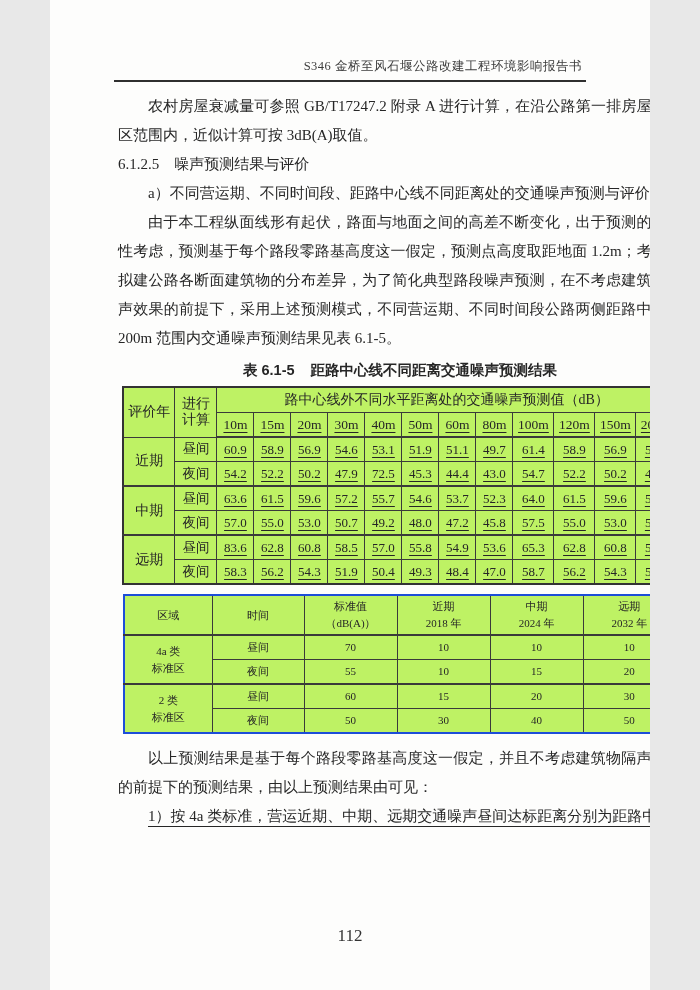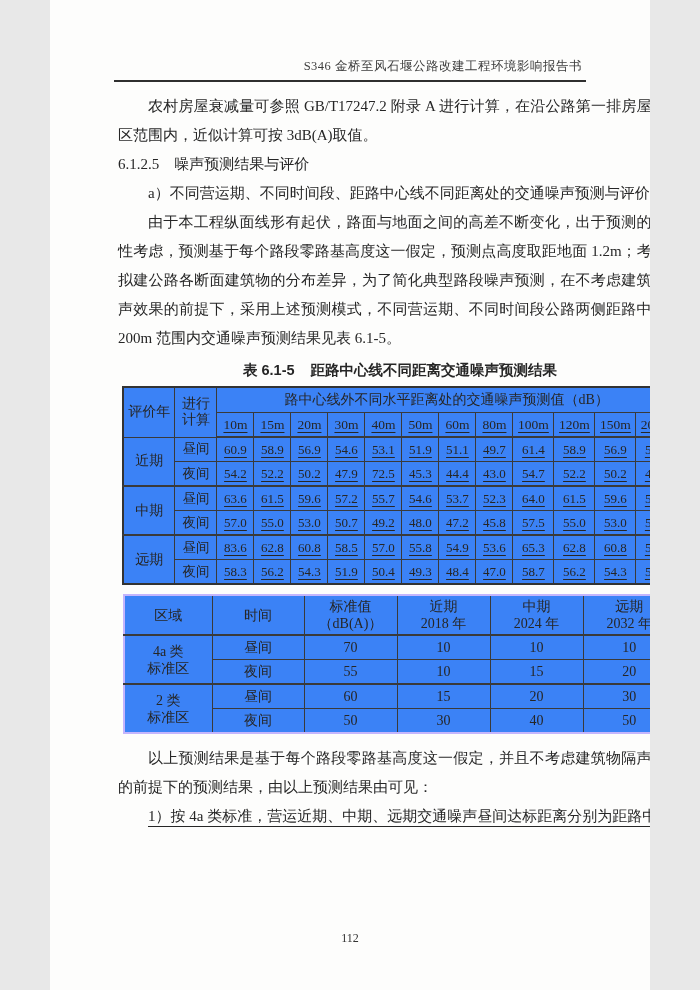--- a/index.html
+++ b/index.html
@@ -32,44 +32,44 @@
   .underlined-para { text-decoration: underline; text-underline-offset: 5px; text-decoration-thickness: 1px; }
   .caption {
     text-align: center;
     font-family: "Liberation Sans", "DejaVu Sans", sans-serif;
     font-weight: bold; font-size: 14.5px; line-height: 22px;
     margin: 6px 0 5px 0; text-indent: 0;
   }
   .caption .cap-label { margin-right: 16px; text-align: center; }
   .caption .cap-unit { margin-left: 16px; }
 
-  table { border-collapse: collapse; table-layout: fixed; margin: 0 auto; background: #3b82f6; }
+  table { border-collapse: collapse; table-layout: fixed; margin: 0 auto; background: #bef264; }
   td { border: 1px solid #3a3a3a; text-align: center; vertical-align: middle; padding: 0 1px; overflow: hidden; }
 
   .t1 { width: 554px; border: 2px solid #333; font-size: 13.5px; }
   .t1 td { line-height: 16px; height: 23px; }
   .t1 .span-title { font-size: 14px; height: 24px; }
   .t1 .year-head, .t1 .period-head { font-size: 14px; }
   .t1 thead tr:last-child td { border-bottom-width: 2px; }
   .t1 tbody tr.group-start td { border-top-width: 2px; }
   .t1 td.dist, .t1 td.val { text-decoration: underline; text-underline-offset: 3px; text-decoration-thickness: 1px; }
   .t1 td.val { font-size: 13px; }
   .t1 td.year { font-size: 14px; }
 
-  .t2 { width: 554px; border: 2px solid #c4b5fd; font-size: 14px; }
+  .t2 { width: 554px; border: 2px solid #1d4ed8; font-size: 11px; }
   .t2 td { line-height: 17px; height: 23px; }
   .t2 thead td { height: 38px; }
   .t2 tbody tr:first-child td { border-top-width: 2px; }
   .t2 tbody tr.group-start td { border-top-width: 2px; }
   .t1 { margin-bottom: 9px; }
   .t2 { margin-bottom: 10px; }
 
   .page-number {
     position: absolute; bottom: 44px; left: 0; width: 100%;
-    text-align: center; font-size: 12px; color: #333;
+    text-align: center; font-size: 17px; color: #333;
   }
 </style>
 </head>
 <body>
 
 <div class="page">
 
   <div class="doc-header">S346 金桥至风石堰公路改建工程环境影响报告书</div>
   <div class="header-rule"></div>
 

